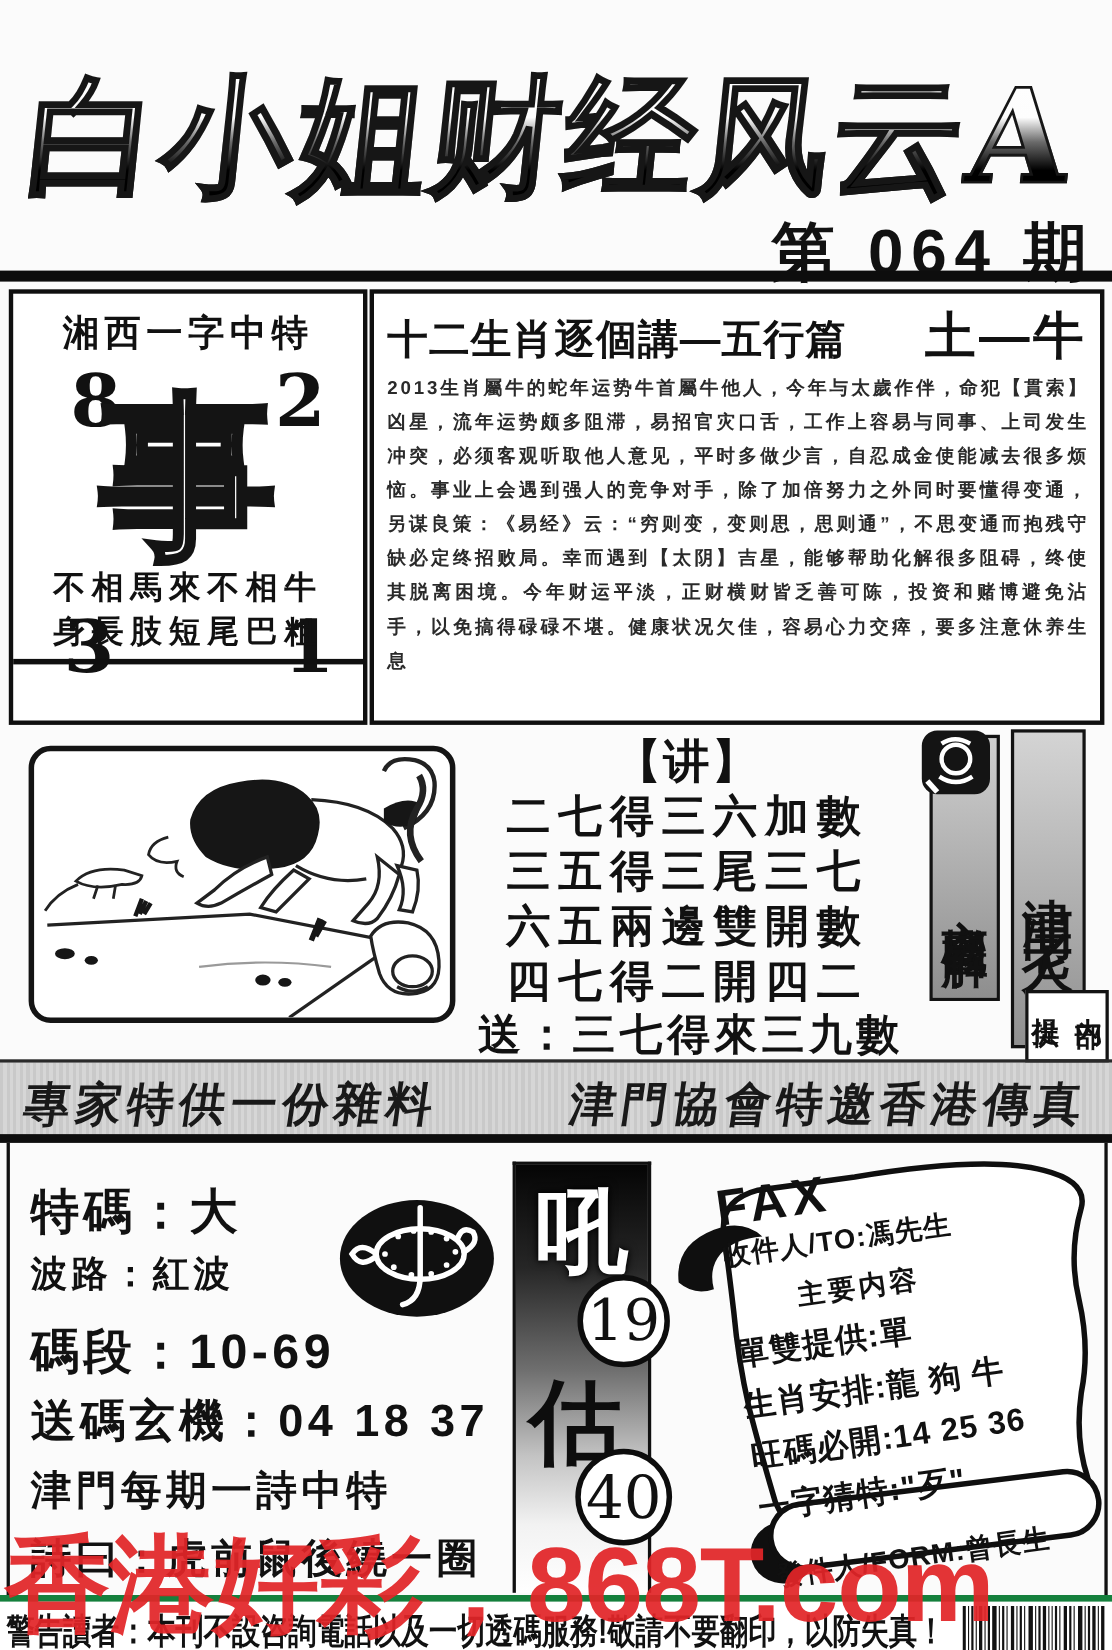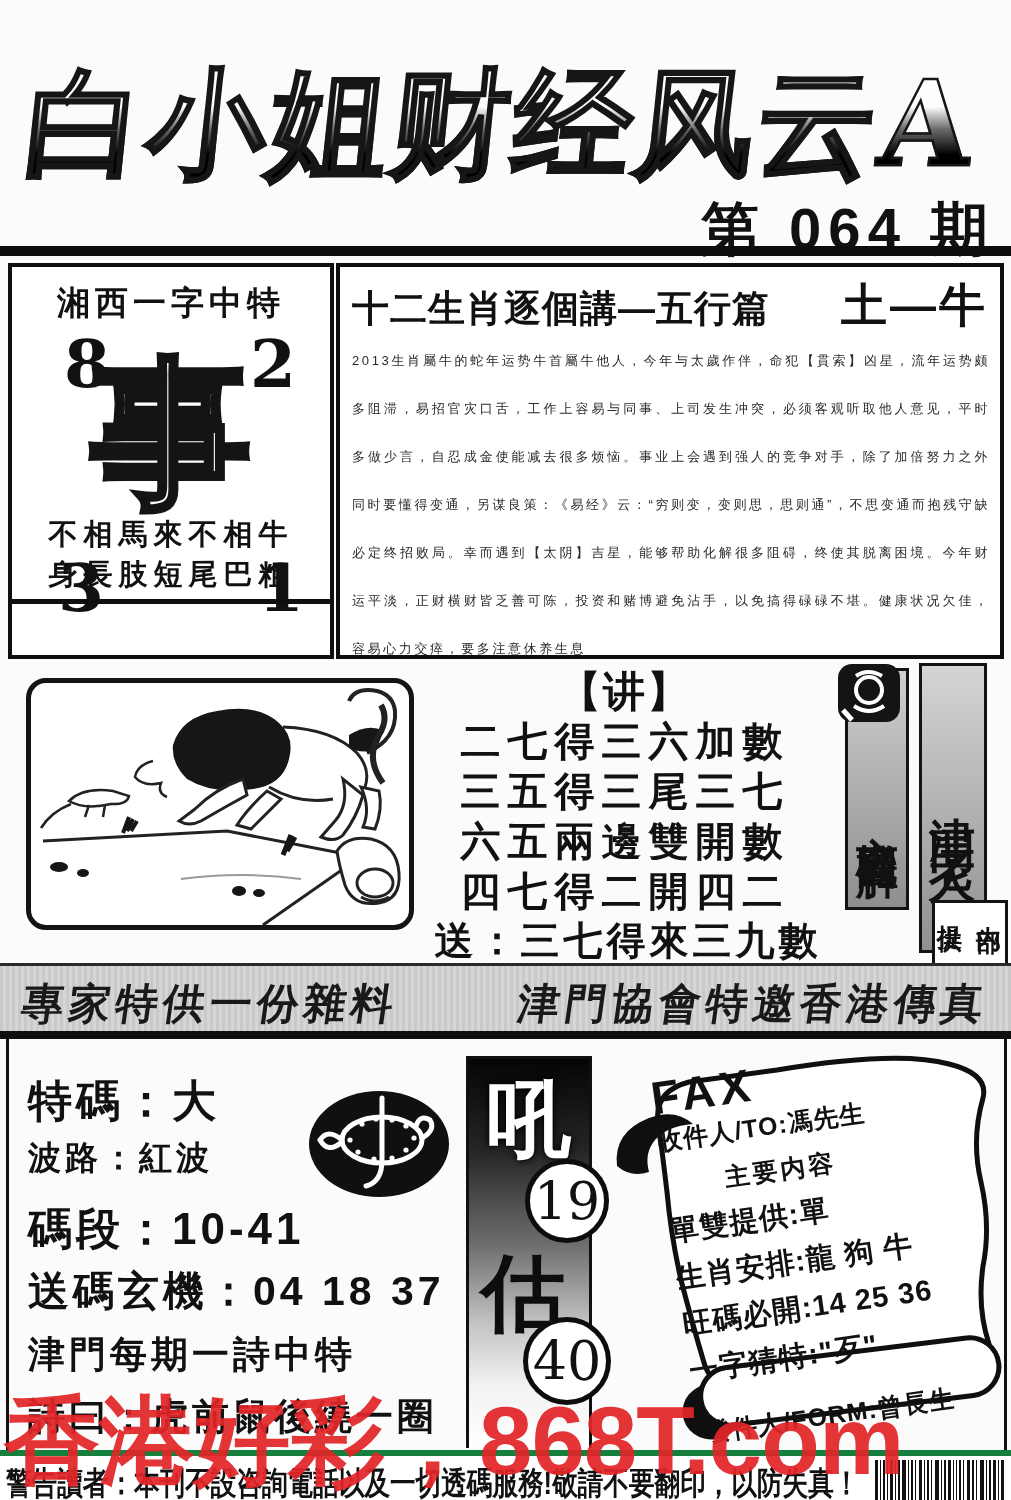--- a/index.html
+++ b/index.html
@@ -37,21 +37,21 @@
   .lb-divider { position:absolute; top:332px; left:0; width:100%; height:5px; background:#0f0f0f; }
   .lb-bottom { position:absolute; top:352px; width:100%; text-align:center; font-size:28px; font-weight:900; letter-spacing:2px; }
 
   
   .zodiac-box { position:absolute; left:336px; top:263px; width:668px; height:396px; border:4px solid #0f0f0f; background:#fff; }
   .zb-header { position:absolute; top:8px; left:12px; right:12px; display:flex; justify-content:space-between; align-items:baseline; }
   .zb-title { font-size:37px; font-weight:900; letter-spacing:1px; }
   .zb-element { font-size:46px; font-weight:900; letter-spacing:3px; }
   .zb-body {
     position:absolute; top:70px; left:12px; right:10px; text-align:justify;
-    font-size:13px; line-height:48px; letter-spacing:2.6px; color:#2a2a2a; font-weight:400;
+    font-size:17px; line-height:31px; letter-spacing:2.6px; color:#2a2a2a; font-weight:700;
   }
 
   
   .lion-box { position:absolute; left:26px; top:678px; width:388px; height:252px; border:5px solid #141414; border-radius:20px; background:#fff; overflow:hidden; }
   .lion-box svg { width:100%; height:100%; display:block; }
   .jiang-heading { position:absolute; left:420px; top:664px; width:410px; text-align:center; font-size:42px; font-weight:900; letter-spacing:2px; }
   .verse { position:absolute; left:420px; width:410px; text-align:center; font-family:"DejaVu Serif",serif; font-size:40px; font-weight:700; letter-spacing:7px; white-space:nowrap; }
   .v1{ top:714px; } .v2{ top:764px; } .v3{ top:814px; } .v4{ top:864px; }
   .gift-line { position:absolute; left:408px; top:914px; width:440px; text-align:center; font-family:"DejaVu Serif",serif; font-size:39px; font-weight:700; letter-spacing:4px; white-space:nowrap; }
 
@@ -194,21 +194,21 @@
   <div class="banner">
     <div class="banner-left">專家特供一份雜料</div>
     <div class="banner-right">津門協會特邀香港傳真</div>
   </div>
 
   <div class="side-rule rule-l"></div>
   <div class="side-rule rule-r"></div>
 
   <div class="tip tip1">特碼：大</div>
   <div class="tip tip2">波路：紅波</div>
-  <div class="tip tip3">碼段：10-41</div>
+  <div class="tip tip3">碼段：10-69</div>
   <div class="tip tip4">送碼玄機：04 18 37</div>
   <div class="tip tip6">詩曰：虎前鼠後繞一圈</div>
   <div class="tip tip5">津門每期一詩中特</div>
 
   <svg class="oval-seal" viewBox="0 0 146 114">
     <ellipse cx="73" cy="56" rx="70" ry="53" fill="#101010"></ellipse>
     <g fill="none" stroke="#fff" stroke-width="5" stroke-linecap="round">
       <ellipse cx="76" cy="52" rx="40" ry="23"></ellipse>
       <path d="M76,10 L76,72 q0,22 -16,26"></path>
       <path d="M36,52 q-14,-12 -22,0 q8,14 22,2"></path>

